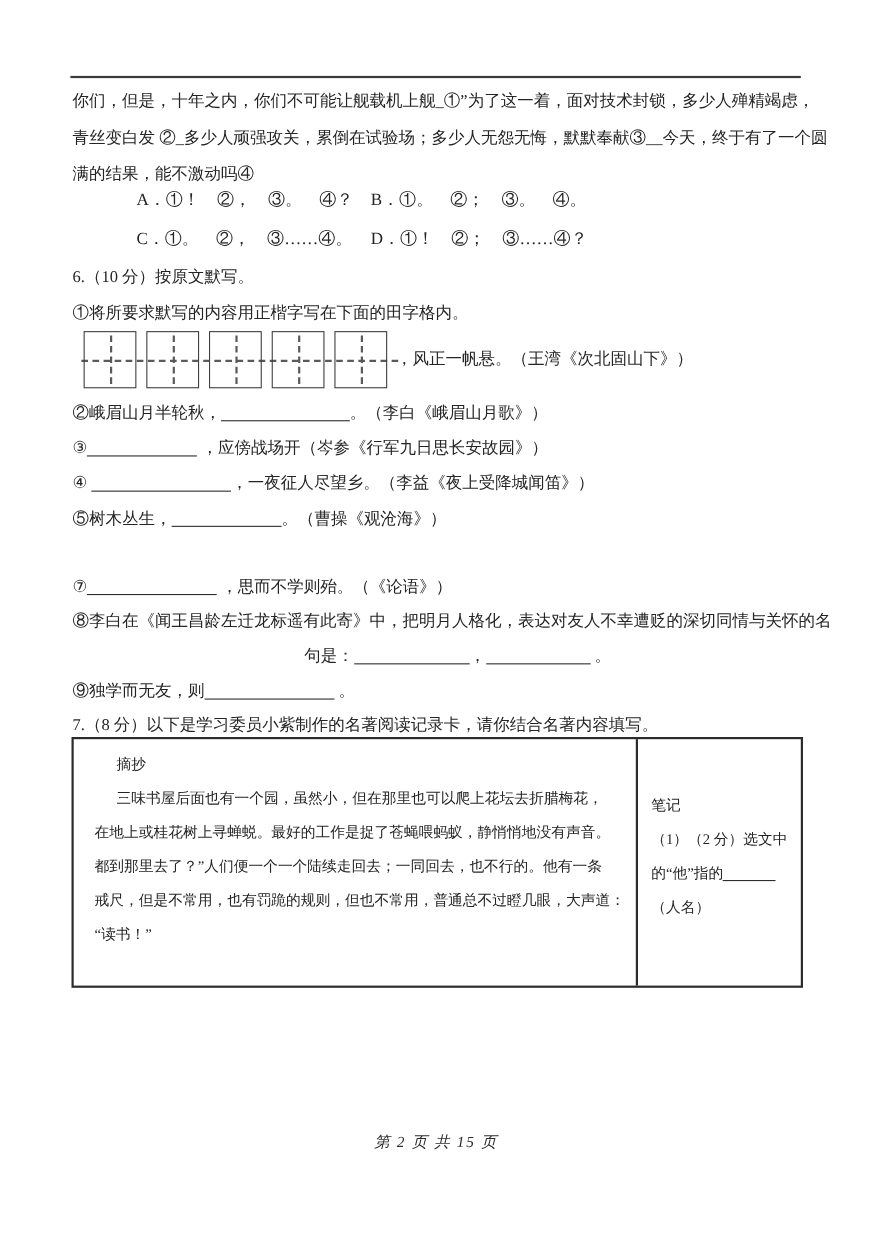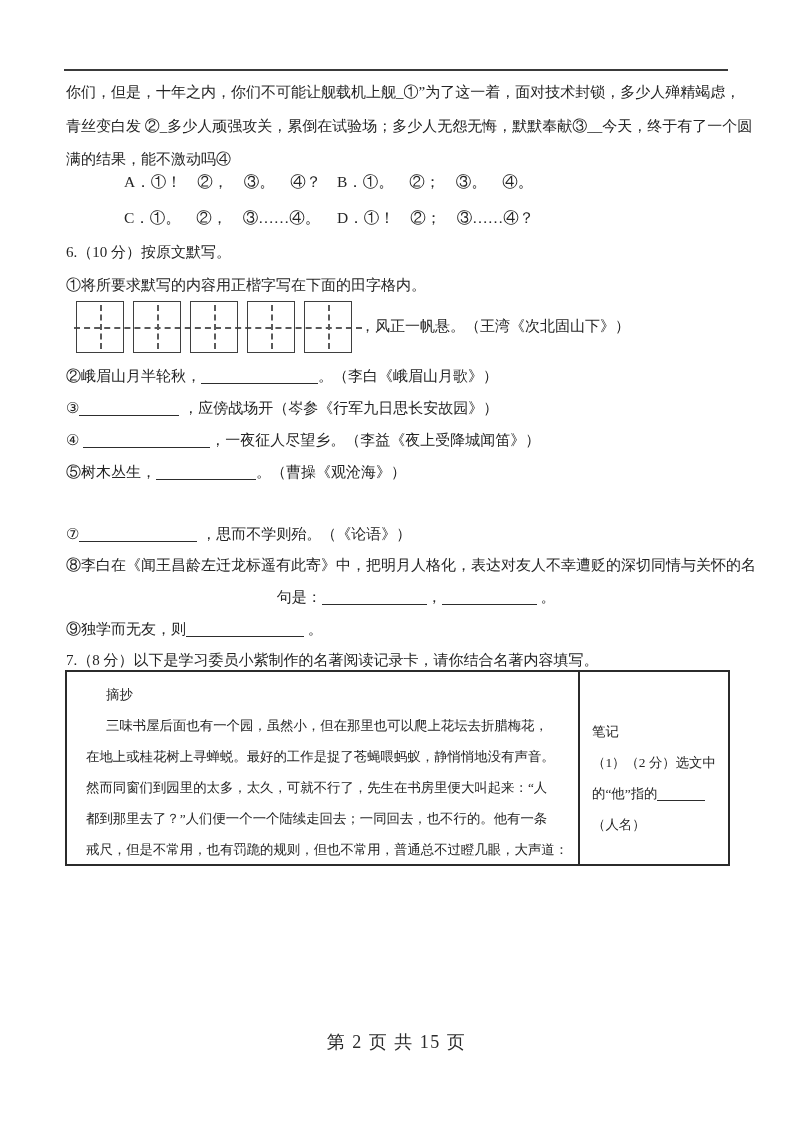--- a/index.html
+++ b/index.html
@@ -56,39 +56,39 @@
   }
   .bw-117{width:117px;} .bw-100{width:100px;} .bw-127{width:127px;}
   .bw-145{width:145px;} .bw-105{width:105px;} .bw-95{width:95px;}
   .bw-118{width:118px;} .bw-48{width:48px;}
   #item2{top:361px;} #item3{top:393px;} #item4{top:425px;}
   #item5{top:457px;} #item6{top:488px;} #item7{top:519px;}
   #item8l1{top:550px;} #item8l2{top:582px;text-align:center;} #item9{top:614px;}
   #q7-title{top:644px;}
 
   .reading-card {
-    top:670px; left:65px; width:665px; height:196px;
+    top:670px; left:65px; width:665px; height:228px;
     border:2px solid #2b2b2b; display:flex;
   }
   .excerpt-cell {
     flex:1; padding:7px 12px 0 19px;
     font-size:13.4px; line-height:31px; overflow:hidden;
   }
   .excerpt-cell .xline { white-space:nowrap; }
   .excerpt-cell .indent { text-indent:20px; }
   .notes-cell {
     width:150px; border-left:2px solid #2b2b2b;
     padding:44px 4px 0 12px;
     font-size:13.4px; line-height:31px; overflow:hidden;
   }
   .notes-cell .nline { white-space:nowrap; }
 
   .page-footer {
     top:1030px; left:0; width:100%;
-    text-align:center; font-size:18px; color:#2b2b2b; letter-spacing:1.5px;
+    text-align:center; font-size:14px; color:#2b2b2b; letter-spacing:1.5px;font-style:italic;
   }
 </style>
 </head>
 <body>
 
 <div class="page">
 
   <div class="abs header-rule"></div>
 
   <div class="abs passage">
@@ -143,21 +143,20 @@
     <span>⑨独学而无友，则</span><span class="blank bw-118"></span><span> 。</span>
   </div>
 
   <div class="abs qline" id="q7-title">7.（8 分）以下是学习委员小紫制作的名著阅读记录卡，请你结合名著内容填写。</div>
 
   <div class="abs reading-card">
     <div class="excerpt-cell">
       <div class="xline indent">摘抄</div>
       <div class="xline indent">三味书屋后面也有一个园，虽然小，但在那里也可以爬上花坛去折腊梅花，</div>
       <div class="xline">在地上或桂花树上寻蝉蜕。最好的工作是捉了苍蝇喂蚂蚁，静悄悄地没有声音。</div>
-      <div class="xline">然而同窗们到园里的太多，太久，可就不行了，先生在书房里便大叫起来：“人</div>
       <div class="xline">都到那里去了？”人们便一个一个陆续走回去；一同回去，也不行的。他有一条</div>
       <div class="xline">戒尺，但是不常用，也有罚跪的规则，但也不常用，普通总不过瞪几眼，大声道：</div>
       <div class="xline">“读书！”</div>
     </div>
     <div class="notes-cell">
       <div class="nline">笔记</div>
       <div class="nline">（1）（2 分）选文中</div>
       <div class="nline">
         <span>的“他”指的</span><span class="blank bw-48"></span>
       </div>

